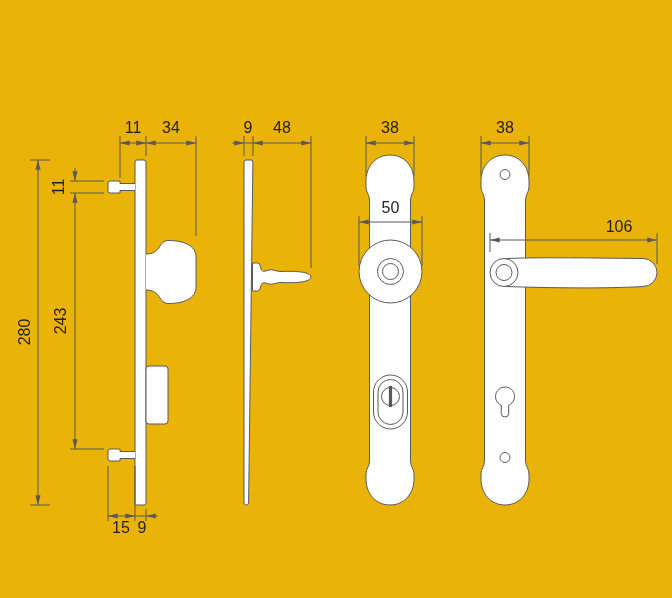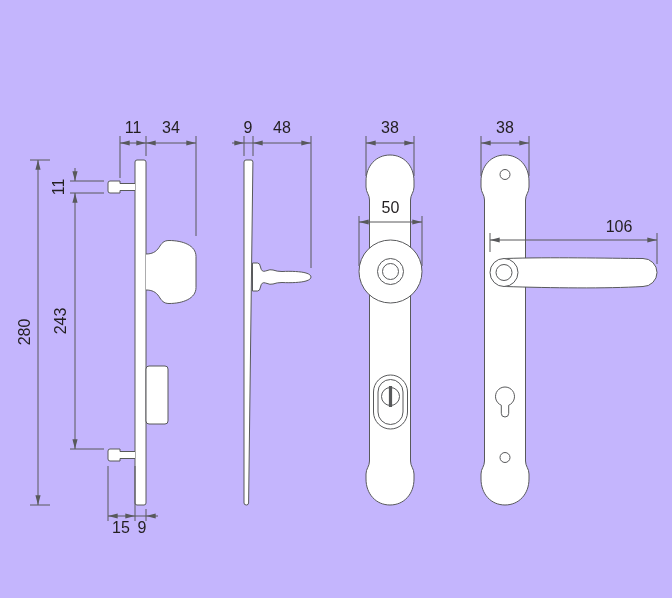--- a/index.html
+++ b/index.html
@@ -1,17 +1,17 @@
 <!DOCTYPE html>
 <html><head>
 <meta charset="utf-8">
 <style>
   html,body{margin:0;padding:0;background:#ffffff;}
   body{width:672px;height:598px;overflow:hidden;}
-  .stage{width:672px;height:598px;background:#c4b5fd;}
+  .stage{width:672px;height:598px;background:#eab308;}
   svg{display:block;}
   text{font-family:"Liberation Sans","DejaVu Sans",sans-serif;font-size:16px;stroke:none;}
 </style>
 </head>
 <body>
 
 <div class="stage">
 <svg width="672" height="598" viewBox="0 0 672 598" xmlns="http://www.w3.org/2000/svg">
   <defs>
     <marker id="arw" viewBox="0 0 10 6" refX="10" refY="3" markerWidth="10" markerHeight="6" orient="auto-start-reverse" markerUnits="userSpaceOnUse">

